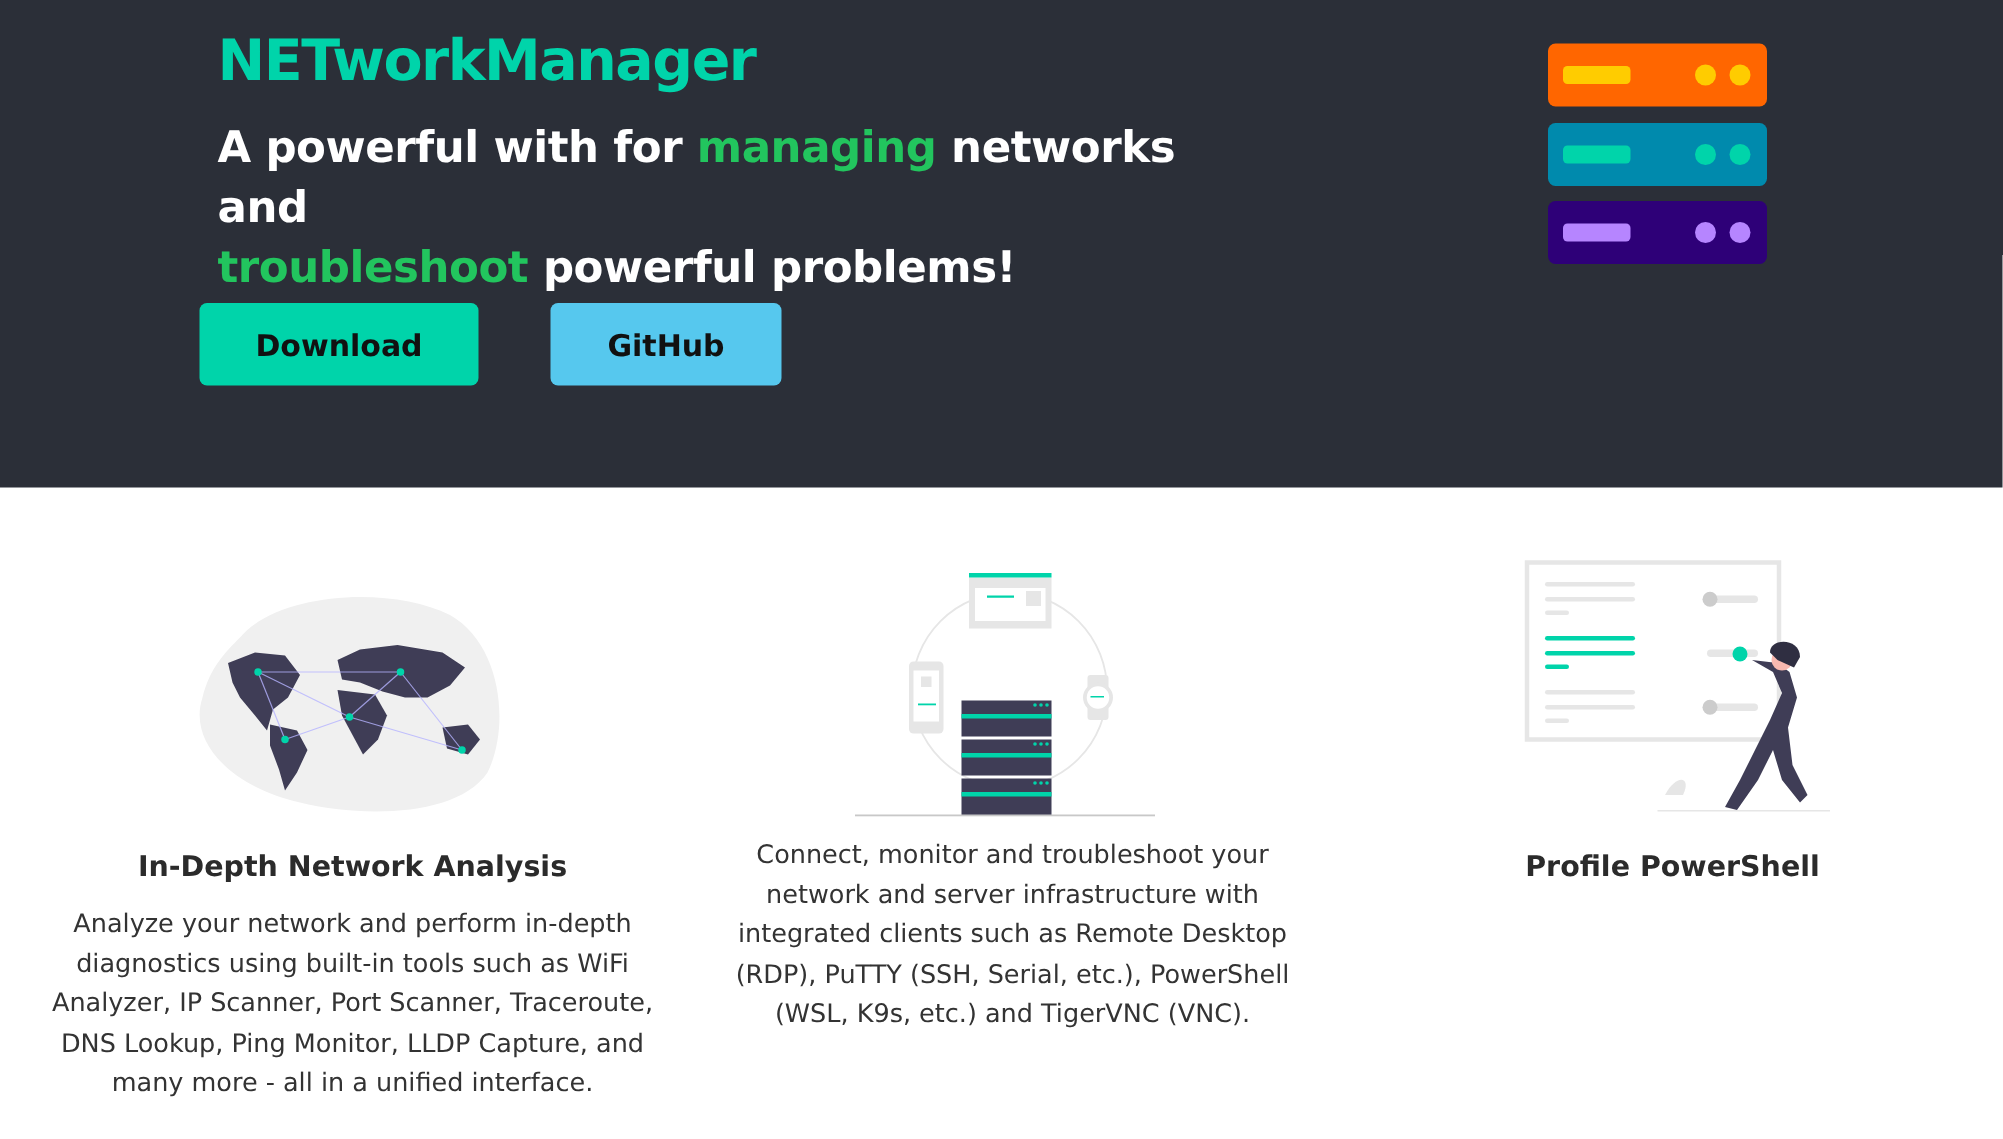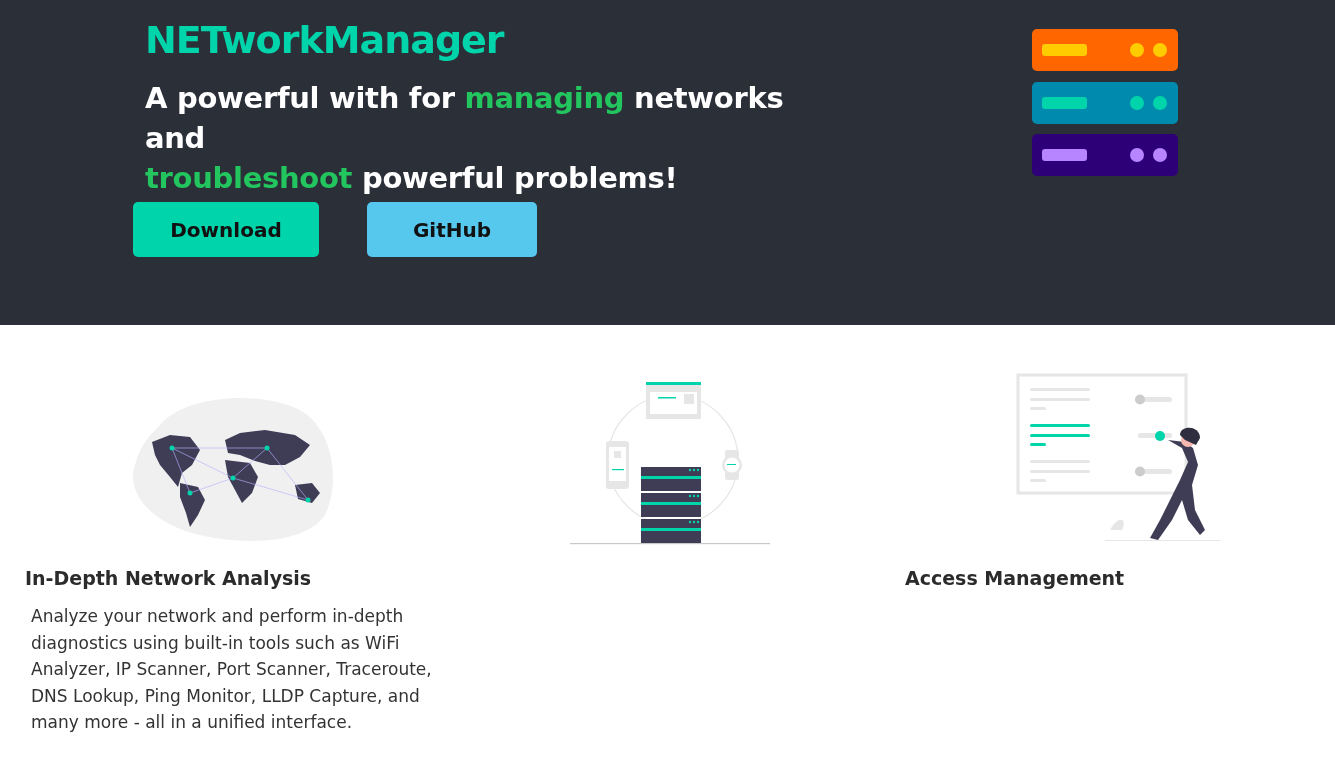--- a/index.html
+++ b/index.html
@@ -3,23 +3,23 @@
 <meta charset="utf-8">
 <style>
   * { box-sizing: border-box; margin: 0; padding: 0; }
   html, body { width: 1335px; height: 759px; overflow: hidden; background: #ffffff; font-family: "DejaVu Sans", sans-serif; }
   .hero { position: absolute; left: 0; top: 0; width: 1335px; height: 325px; background: #2b2f38; }
   .title { position: absolute; left: 145px; top: 4px; font-size: 38px; font-weight: bold; color: #00d4aa; letter-spacing: -1px; line-height: 72px; white-space: nowrap; }
   .tagline { position: absolute; left: 145px; top: 78px; font-size: 29px; font-weight: bold; color: #ffffff; line-height: 40px; width: 700px; letter-spacing: -0.3px; }
   .tagline .accent { color: #22c55e; }
   .btn { position: absolute; top: 202px; height: 55px; border-radius: 5px; display: flex; align-items: center; justify-content: center; font-size: 20px; font-weight: bold; color: #111; cursor: pointer; }
   .btn-download { left: 133px; width: 186px; background: #00d4aa; }
-  .btn-github { left: 367px; width: 170px; background: #56c8ee; }
+  .btn-github { left: 367px; width: 154px; background: #56c8ee; }
   .server-art { position: absolute; left: 1030px; top: 28px; width: 150px; height: 150px; }
-  .feature { position: absolute; top: 360px; width: 420px; }
+  .feature { position: absolute; top: 360px; width: 420px; text-align: center; }
   .feature .art { height: 185px; display: flex; align-items: flex-end; justify-content: center; }
   .feature h3 { margin-top: 20px; font-size: 19px; font-weight: bold; color: #2b2b2b; line-height: 26px; }
   .feature p { margin-top: 12px; font-size: 17px; color: #333; line-height: 26.5px; padding: 0 6px; }
   .f1 { left: 25px; }
   .f2 { left: 465px; }
   .f3 { left: 905px; }
 </style>
 </head>
 <body>
 
@@ -107,20 +107,21 @@
         <circle cx="120" cy="121" r="1.2"></circle>
           <circle cx="124" cy="121" r="1.2"></circle>
           <circle cx="128" cy="121" r="1.2"></circle>
         <circle cx="120" cy="147" r="1.2"></circle>
           <circle cx="124" cy="147" r="1.2"></circle>
           <circle cx="128" cy="147" r="1.2"></circle>
         </g>
       <rect x="0" y="168" width="200" height="1.2" fill="#c8c8c8"></rect>
     </svg>
   </div>
+  <p>Connect, monitor and troubleshoot your network and server infrastructure with integrated clients such as Remote Desktop (RDP), PuTTY (SSH, Serial, etc.), PowerShell (WSL, K9s, etc.) and TigerVNC (VNC).</p>
 </div>
 
 <div class="feature f3">
   <div class="art">
     <svg width="210" height="175" viewBox="0 0 210 175">
       <rect x="8" y="5" width="168" height="118" fill="#ffffff" stroke="#e6e6e6" stroke-width="3"></rect>
       <g fill="#e6e6e6">
           <rect x="20" y="18" width="60" height="3" rx="1.5"></rect>
           <rect x="20" y="28" width="60" height="3" rx="1.5"></rect>
           <rect x="20" y="37" width="16" height="3" rx="1.5"></rect>
@@ -141,14 +142,14 @@
           <circle cx="130" cy="101.5" r="5"></circle>
         </g>
       <circle cx="150" cy="66" r="5" fill="#00d4aa"></circle>
       <path d="M158 70 L172 78 L178 92 L170 110 L160 130 L150 150 L140 168 L148 170 L162 150 L172 130 L178 150 L190 165 L195 160 L185 140 L182 115 L188 95 L183 78 L175 72 Z" fill="#3f3d56"></path>
       <circle cx="178" cy="70" r="7" fill="#f9b9b0"></circle>
       <path d="M170 65 C170 55,190 55,190 68 L186 75 L175 70Z" fill="#2f2e41"></path>
       <path d="M100 160 C108 145,118 148,112 160Z" fill="#e6e6e6"></path>
       <rect x="95" y="170" width="115" height="1" fill="#e6e6e6"></rect>
     </svg>
   </div>
-  <h3>Access Management</h3>
+  <h3>Profile PowerShell</h3>
 </div>
 
 </body></html>

